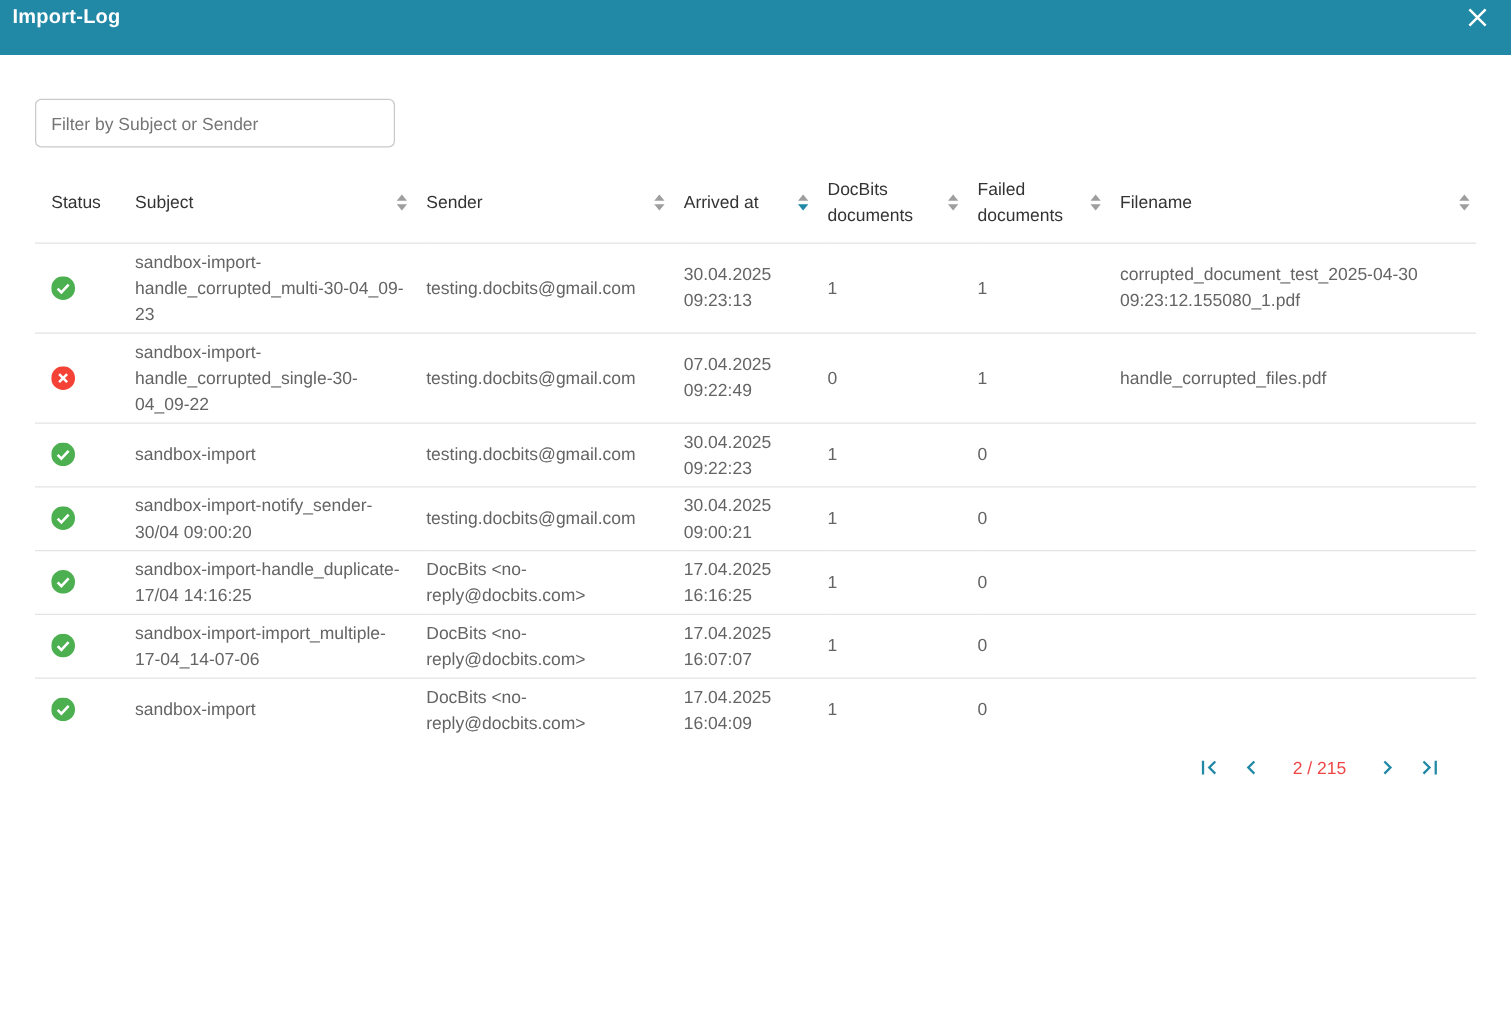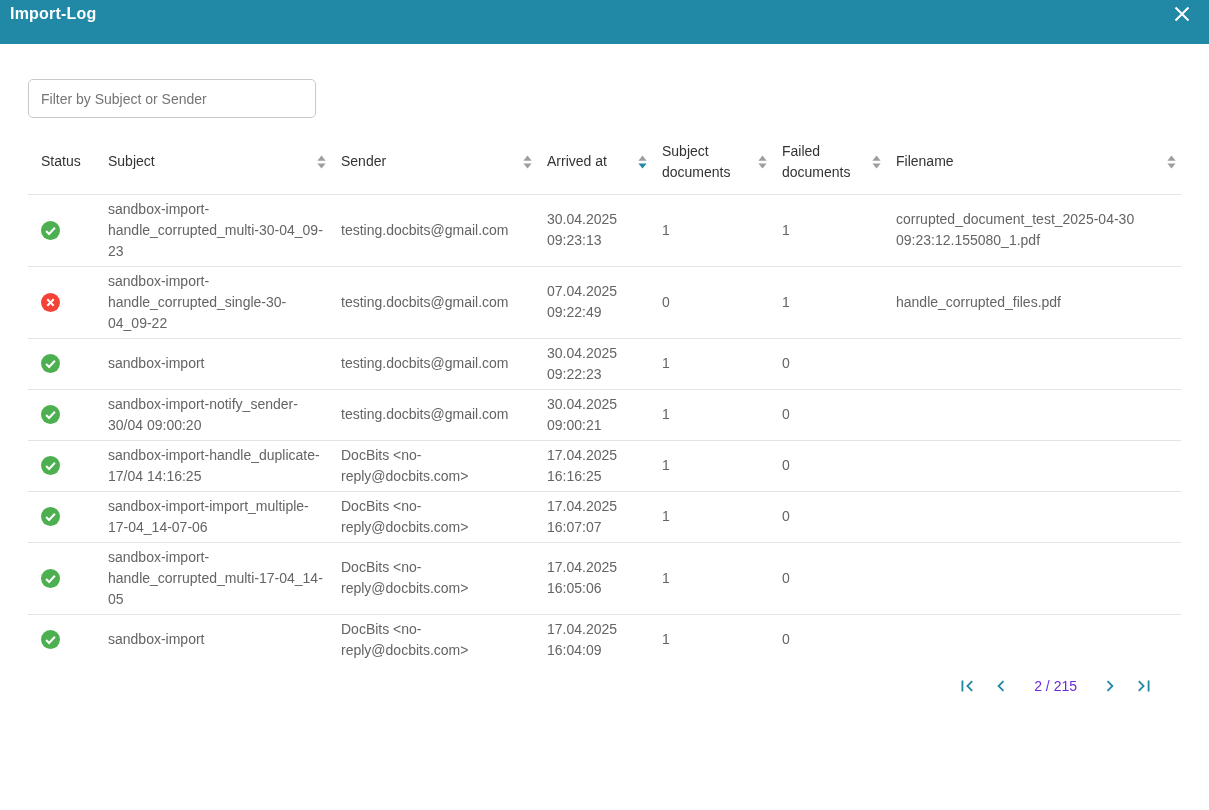--- a/index.html
+++ b/index.html
@@ -57,21 +57,21 @@
   td.status-cell{padding-left:13px;}
   td.status-cell svg{display:block;}
 
   
   .pagination{
     width:1153px;display:flex;align-items:center;justify-content:flex-end;
     margin-top:8px;padding-right:20px;
   }
   .page-btn{background:none;border:none;cursor:pointer;padding:2px;margin:0 4px;display:flex;align-items:center;}
   .page-btn svg{display:block;fill:var(--accent);}
-  .page-indicator{color:#6d28d9;margin:0 16px;font-size:14px;}
+  .page-indicator{color:#ef4444;margin:0 16px;font-size:14px;}
 </style>
 </head>
 <body>
 
 <div class="modal">
   <div class="modal-header">
     <div class="modal-title">Import-Log</div>
     <button class="close-btn">
       <svg width="18" height="18" viewBox="0 0 18 18">
         <path d="M2.5 2.5 L15.5 15.5 M15.5 2.5 L2.5 15.5" stroke="#ffffff" stroke-width="2" fill="none"></path>
@@ -123,21 +123,21 @@
               <div class="th-wrap">
                 <span class="th-label">Arrived at</span>
                 <svg class="sort-icon desc" width="11" height="16" viewBox="0 0 12 17">
                   <path class="up" d="M6 1.5 10.5 7h-9z"></path>
                   <path class="down" d="M1.5 10h9L6 15.5z"></path>
                 </svg>
               </div>
             </th>
             <th class="th-imported">
               <div class="th-wrap">
-                <span class="th-label">Subject documents</span>
+                <span class="th-label">DocBits documents</span>
                 <svg class="sort-icon " width="11" height="16" viewBox="0 0 12 17">
                   <path class="up" d="M6 1.5 10.5 7h-9z"></path>
                   <path class="down" d="M1.5 10h9L6 15.5z"></path>
                 </svg>
               </div>
             </th>
             <th class="th-failed">
               <div class="th-wrap">
                 <span class="th-label">Failed documents</span>
                 <svg class="sort-icon " width="11" height="16" viewBox="0 0 12 17">
@@ -242,34 +242,20 @@
             <td>0</td>
             <td></td>
           </tr>
           <tr>
             <td class="status-cell">
               <svg width="19" height="19" viewBox="0 0 19 19">
                 <circle cx="9.5" cy="9.5" r="9.5" fill="var(--success)"></circle>
                 <path d="M5.1 9.9l3 3 5.8-6.2" stroke="#fff" stroke-width="2.1" fill="none"></path>
               </svg>
             </td>
-            <td>sandbox-import-handle_corrupted_multi-17-04_14-05</td>
-            <td>DocBits &lt;no-reply@docbits.com&gt;</td>
-            <td>17.04.2025 16:05:06</td>
-            <td>1</td>
-            <td>0</td>
-            <td></td>
-          </tr>
-          <tr>
-            <td class="status-cell">
-              <svg width="19" height="19" viewBox="0 0 19 19">
-                <circle cx="9.5" cy="9.5" r="9.5" fill="var(--success)"></circle>
-                <path d="M5.1 9.9l3 3 5.8-6.2" stroke="#fff" stroke-width="2.1" fill="none"></path>
-              </svg>
-            </td>
             <td>sandbox-import</td>
             <td>DocBits &lt;no-reply@docbits.com&gt;</td>
             <td>17.04.2025 16:04:09</td>
             <td>1</td>
             <td>0</td>
             <td></td>
           </tr>
         </tbody>
     </table>
 

